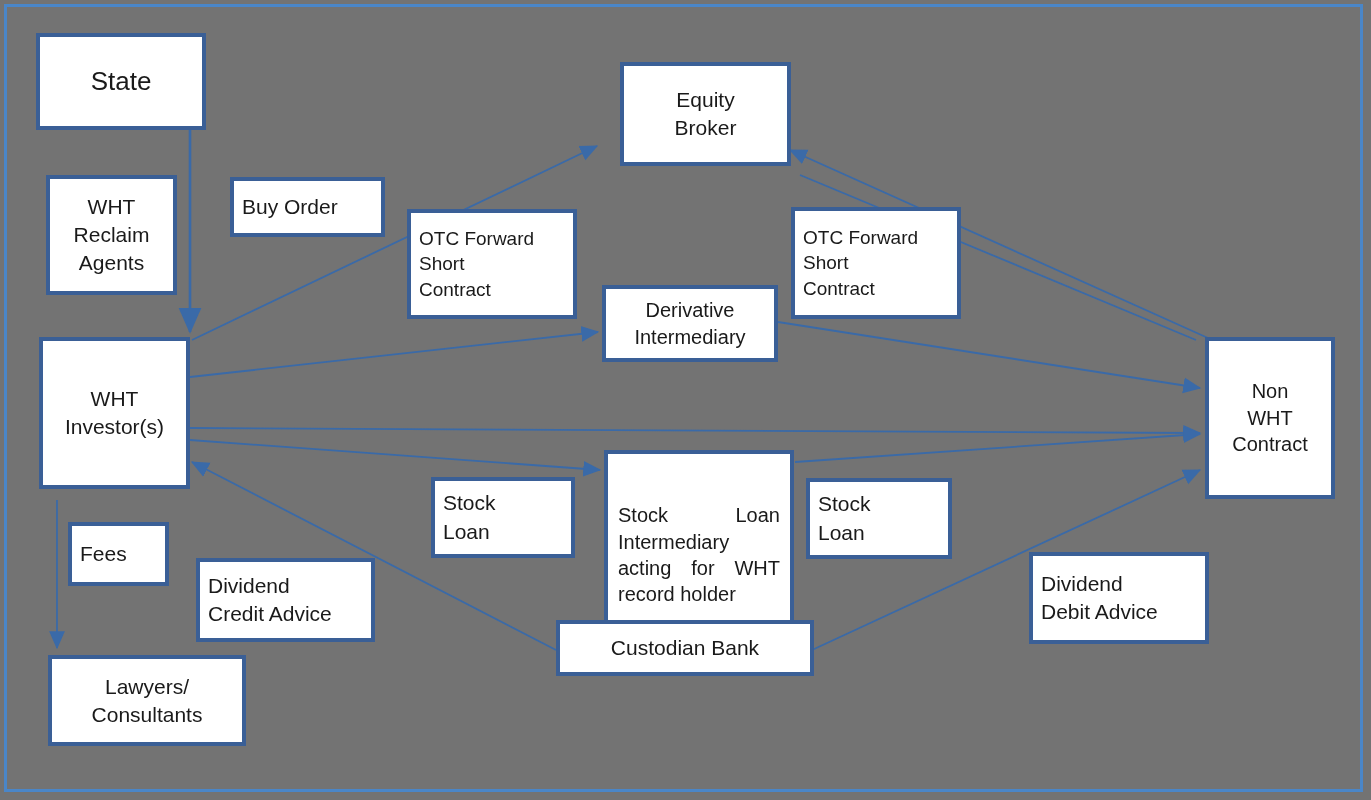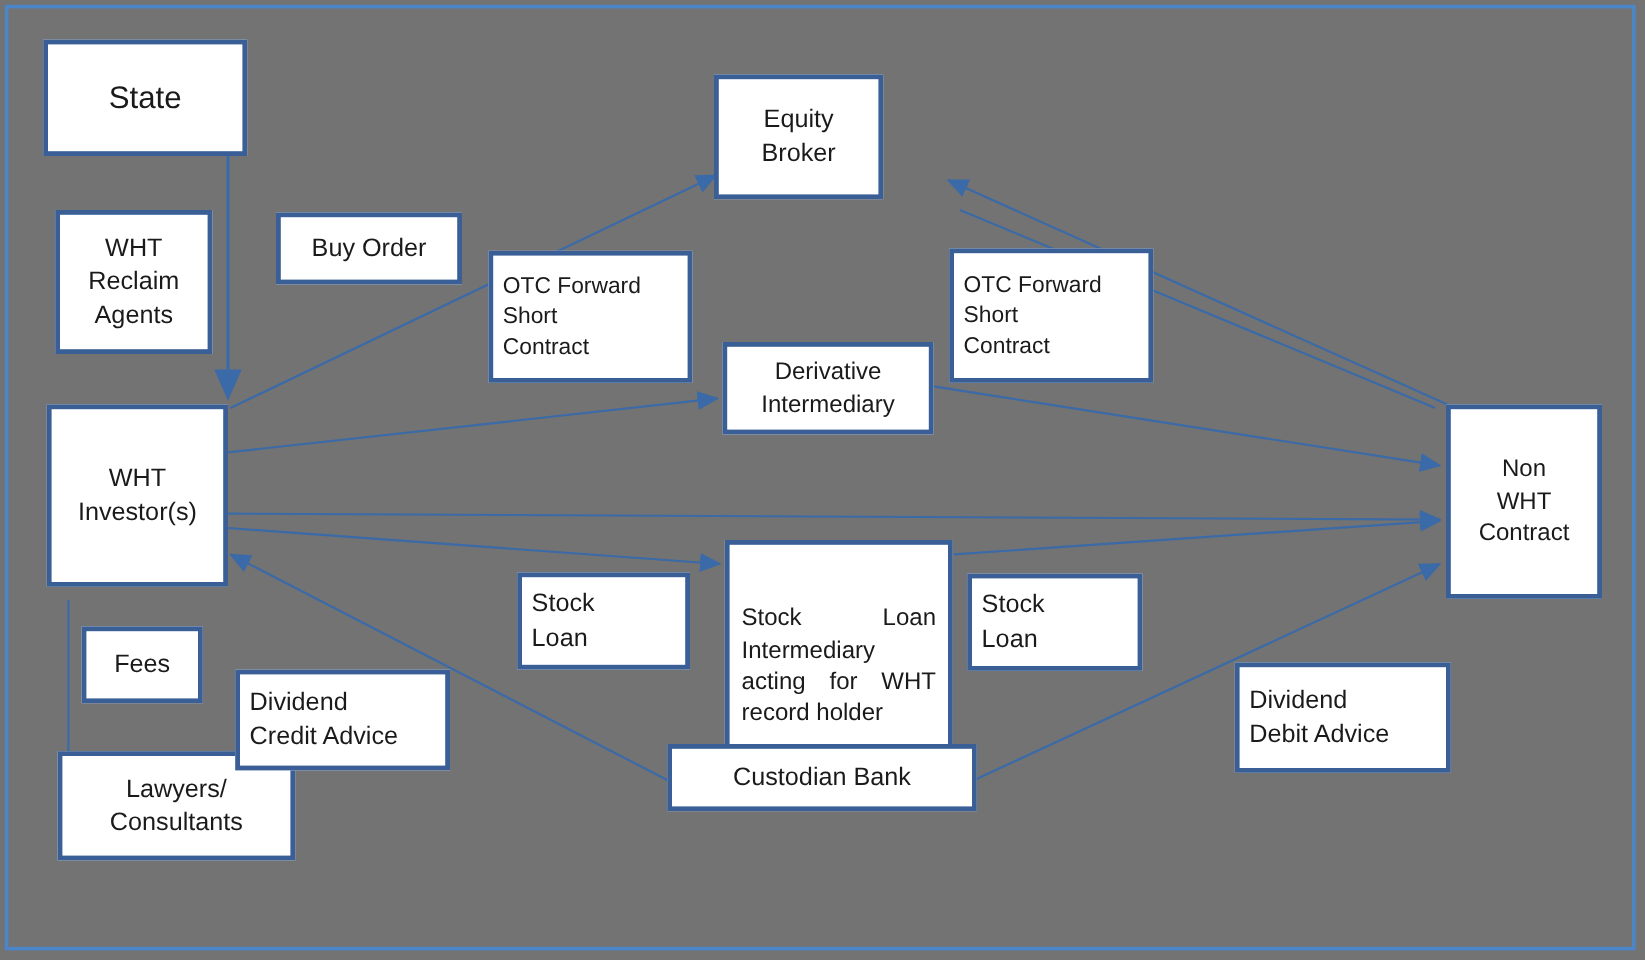--- a/index.html
+++ b/index.html
@@ -57,21 +57,21 @@
     color:#1a1a1a;
   }
   .lbl .txt{
     width:100%;
     padding:0 8px;
     box-sizing:border-box;
     line-height:1.35;
     white-space:pre-line;
     text-align:left;
   }
-  .lbl.lc .txt{text-align:center;padding:0 8px;}
+  .lbl.lc .txt{text-align:left;padding:0 8px;}
   .fs-26{font-size:26px;}
   .fs-21{font-size:21px;}
   .fs-20{font-size:20px;justify-content:flex-end;}
   .fs-19{font-size:19px;}
 </style>
 </head>
 <body>
 
 <div id="stage">
 
@@ -120,26 +120,26 @@
     <span class="txt">WHT
 Reclaim
 Agents</span>
   </div>
 
   <div class="node c-center fs-21" style="left:39px; top:337px; width:151px; height:152px;">
     <span class="txt">WHT
 Investor(s)</span>
   </div>
 
-  <div class="node c-center fs-21" style="left:48px; top:626px; width:198px; height:91px;">
+  <div class="node c-center fs-21" style="left:48px; top:655px; width:198px; height:91px;">
     <span class="txt">Lawyers/
 Consultants</span>
   </div>
 
-  <div class="node c-center fs-21" style="left:595px; top:62px; width:141px; height:104px;">
+  <div class="node c-center fs-21" style="left:620px; top:62px; width:171px; height:104px;">
     <span class="txt">Equity
 Broker</span>
   </div>
 
   <div class="node c-center fs-20" style="left:602px; top:285px; width:176px; height:77px;">
     <span class="txt">Derivative
 Intermediary</span>
   </div>
 
   <div class="node c-just fs-20" style="left:604px; top:450px; width:190px; height:210px;">

